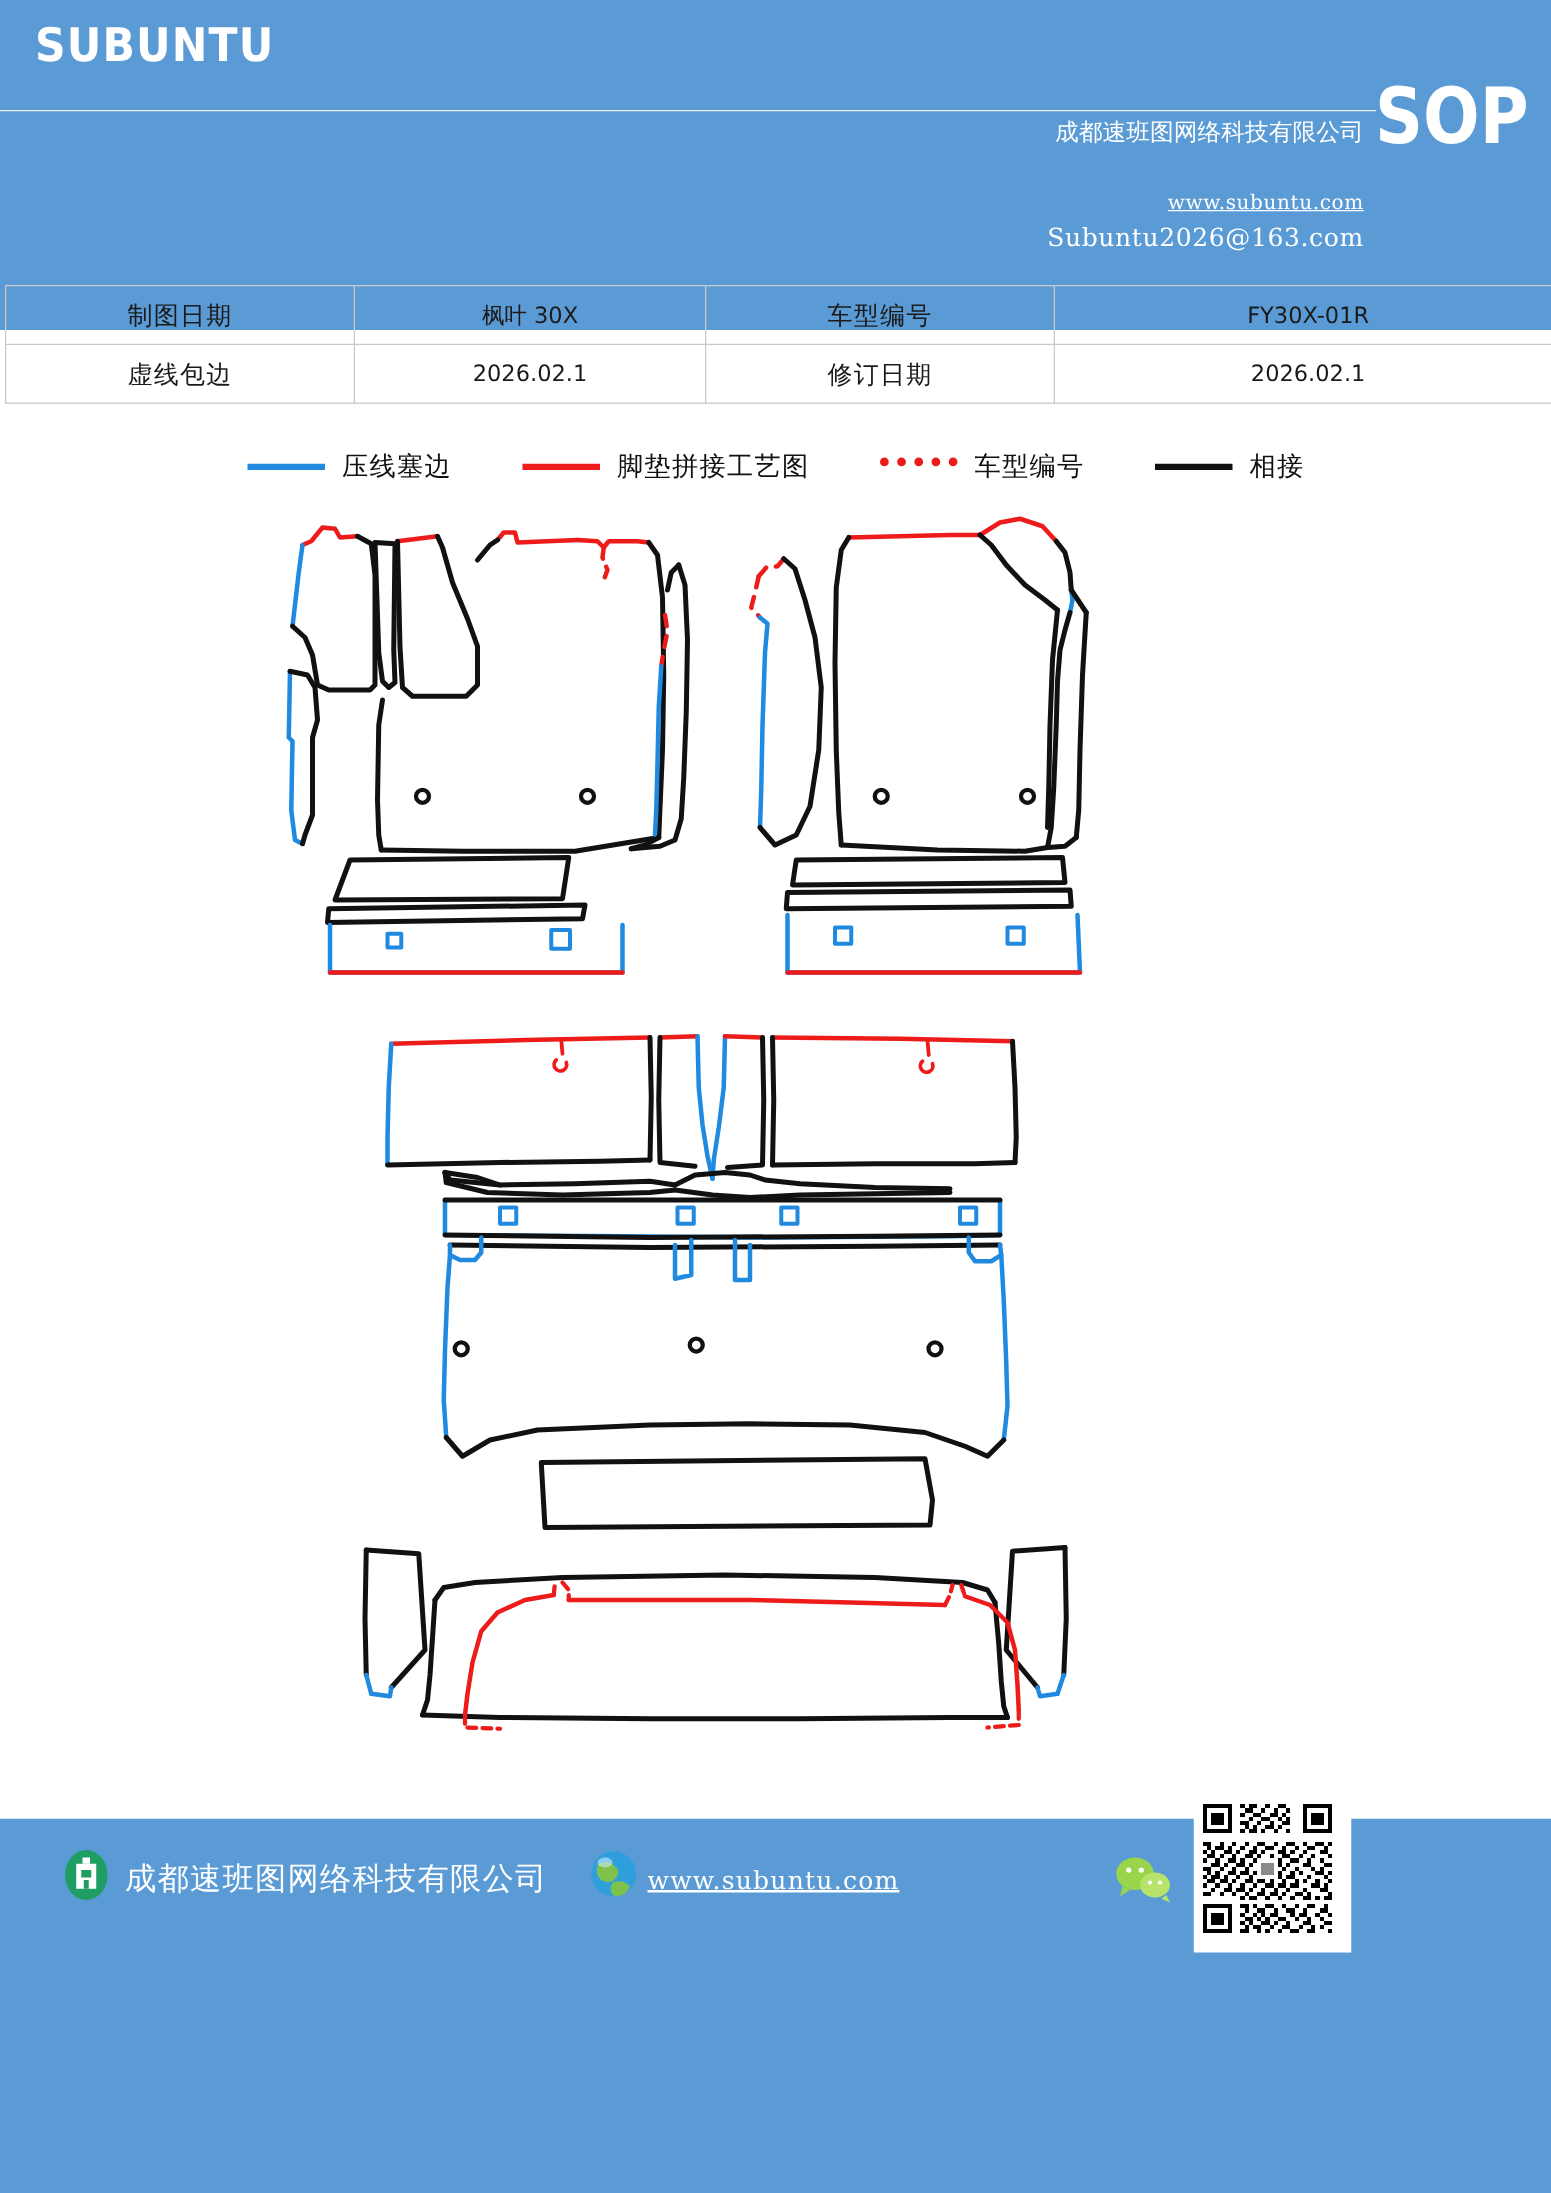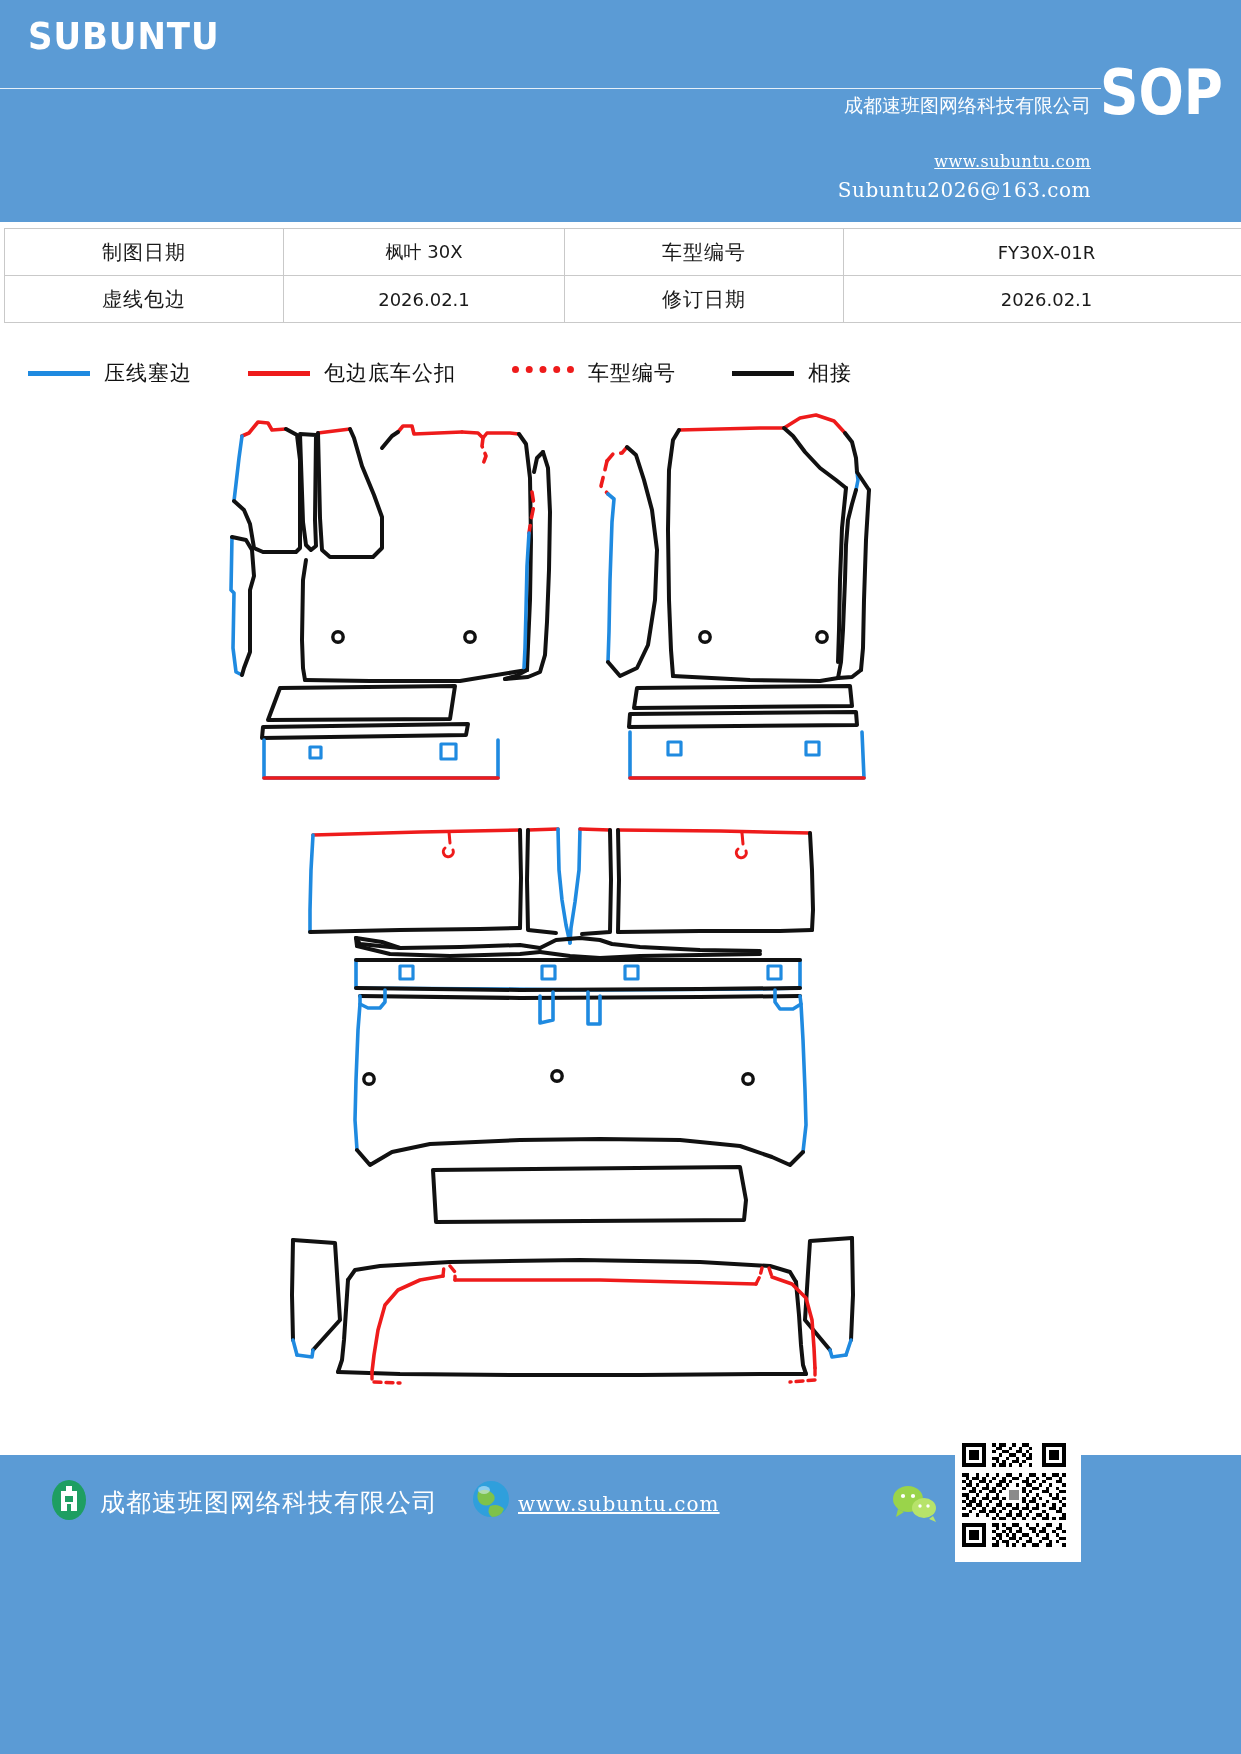--- a/index.html
+++ b/index.html
@@ -13,21 +13,21 @@
     font-family: "Liberation Serif", "DejaVu Serif", serif;
     position: relative;
     overflow: hidden;
   }
 
   
   .header {
     position: absolute;
     left: 0; top: 0;
     width: 1241px;
-    height: 222px;
+    height: 264px;
     background: #5b9bd5;
     box-sizing: border-box;
   }
   .brand {
     position: absolute;
     left: 28px;
     top: 18px;
     color: #ffffff;
     font-family: "DejaVu Sans", sans-serif;
     font-weight: bold;
@@ -129,21 +129,21 @@
 
   
   .legend {
     position: absolute;
     left: 0;
     top: 352px;
     width: 1241px;
     height: 42px;
     display: flex;
     align-items: center;
-    justify-content: flex-start;
+    justify-content: center;
   }
   .legend-item {
     display: flex;
     align-items: center;
     margin: 0 28px;
   }
   .swatch {
     width: 62px;
     height: 5px;
     margin-right: 14px;
@@ -264,21 +264,21 @@
 </tbody>
   </table>
 
 <div class="legend">
   <div class="legend-item">
     <span class="swatch blue"></span>
     <span class="legend-label">压线塞边</span>
   </div>
   <div class="legend-item">
     <span class="swatch red"></span>
-    <span class="legend-label">包边底车公扣</span>
+    <span class="legend-label">脚垫拼接工艺图</span>
   </div>
   <div class="legend-item">
     <span class="swatch dotted"></span>
     <span class="legend-label">车型编号</span>
   </div>
   <div class="legend-item">
     <span class="swatch black"></span>
     <span class="legend-label">相接</span>
   </div>
 </div>

